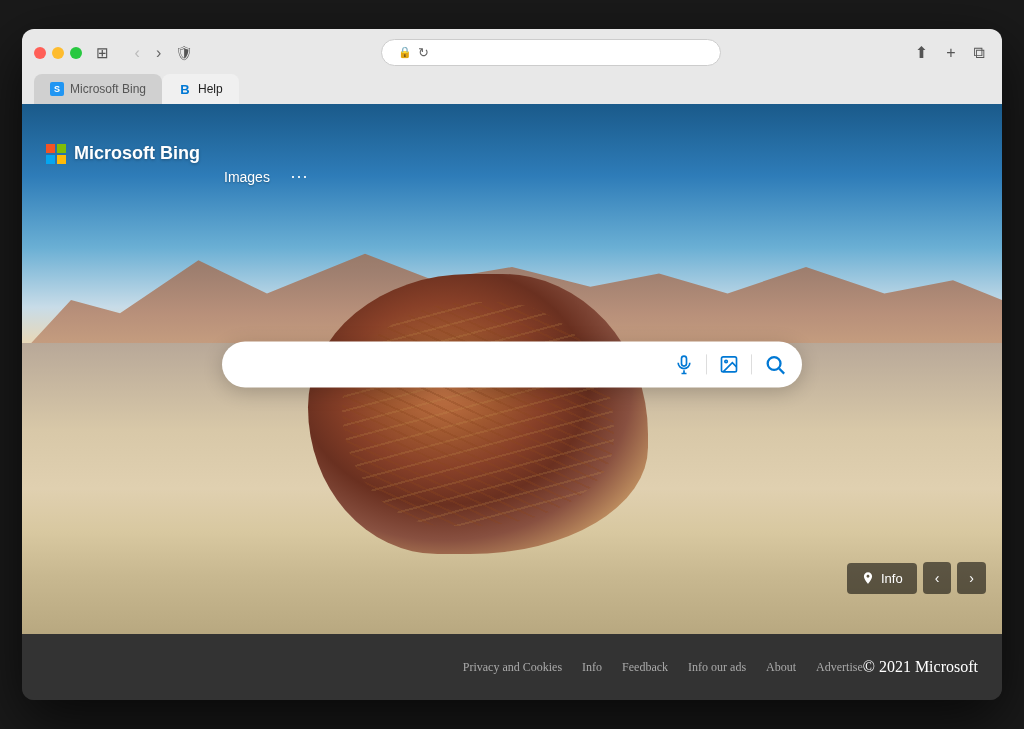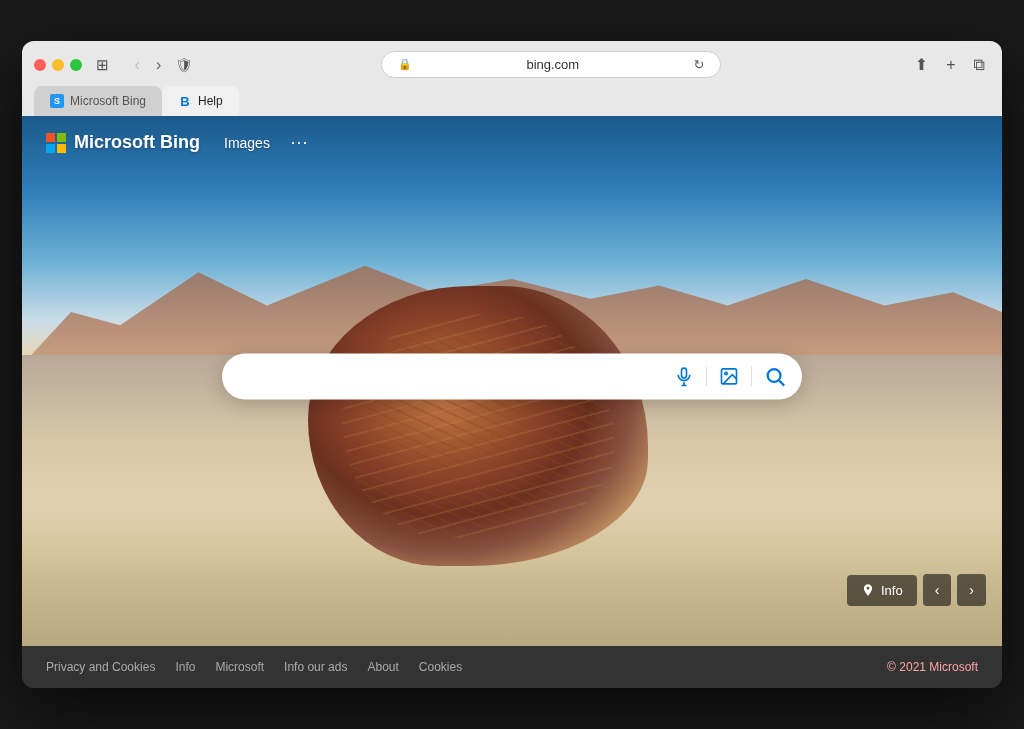--- a/index.html
+++ b/index.html
@@ -250,20 +250,21 @@
       font-size: 18px;
       font-weight: 600;
       color: white;
       text-shadow: 0 1px 3px rgba(0,0,0,0.3);
     }
     .bing-nav {
       display: flex;
       align-items: center;
       gap: 20px;
       margin-left: 24px;
+      margin-top: 46px;
     }
     .bing-nav-item {
       color: white;
       text-decoration: none;
       font-size: 14px;
       text-shadow: 0 1px 2px rgba(0,0,0,0.3);
       cursor: pointer;
     }
     .bing-nav-more {
       color: white;
@@ -389,38 +390,39 @@
       color: white;
       border: none;
       border-radius: 4px;
       padding: 8px 12px;
       font-size: 14px;
       cursor: pointer;
     }
     
     .bing-footer {
       background: #333;
-      padding: 14px 24px;
-      display: flex;
-      align-items: center;
-      justify-content: space-between;
+      padding: 24px 24px;
+      display: flex;
+      align-items: center;
+      justify-content: flex-end;
+      font-family: Liberation Serif, serif;
     }
     .footer-links {
       display: flex;
       gap: 20px;
     }
     .footer-link {
       color: #aaa;
       font-size: 12px;
       text-decoration: none;
       cursor: pointer;
     }
     .footer-copyright {
-      color: #fca5a5;
-      font-size: 12px;
+      color: #ffffff;
+      font-size: 16px;
     }
   </style>
 </head>
 <body>
 
 <div class="browser-window">
 
   <div class="browser-chrome">
     <div class="browser-titlebar">
 
@@ -435,21 +437,20 @@
       <div class="browser-controls">
         <button class="nav-btn disabled">‹</button>
         <button class="nav-btn">›</button>
       </div>
 
       <span class="shield-icon">🛡</span>
 
       <div class="address-bar-container">
         <div class="address-bar">
           <span class="lock-icon">🔒</span>
-          <span class="address-text">bing.com</span>
           <span class="reload-btn">↻</span>
         </div>
       </div>
 
       <div class="browser-actions">
         <button class="browser-action-btn">⬆</button>
         <button class="browser-action-btn">+</button>
         <button class="browser-action-btn">⧉</button>
       </div>
     </div>
@@ -530,20 +531,20 @@
       </button>
       <button class="nav-arrow-btn">‹</button>
       <button class="nav-arrow-btn">›</button>
     </div>
   </div>
 
   <div class="bing-footer">
     <div class="footer-links">
       <a class="footer-link">Privacy and Cookies</a>
       <a class="footer-link">Info</a>
-      <a class="footer-link">Microsoft</a>
+      <a class="footer-link">Feedback</a>
       <a class="footer-link">Info our ads</a>
       <a class="footer-link">About</a>
-      <a class="footer-link">Cookies</a>
+      <a class="footer-link">Advertise</a>
     </div>
     <span class="footer-copyright">© 2021 Microsoft</span>
   </div>
 </div>
 
 </body></html>

